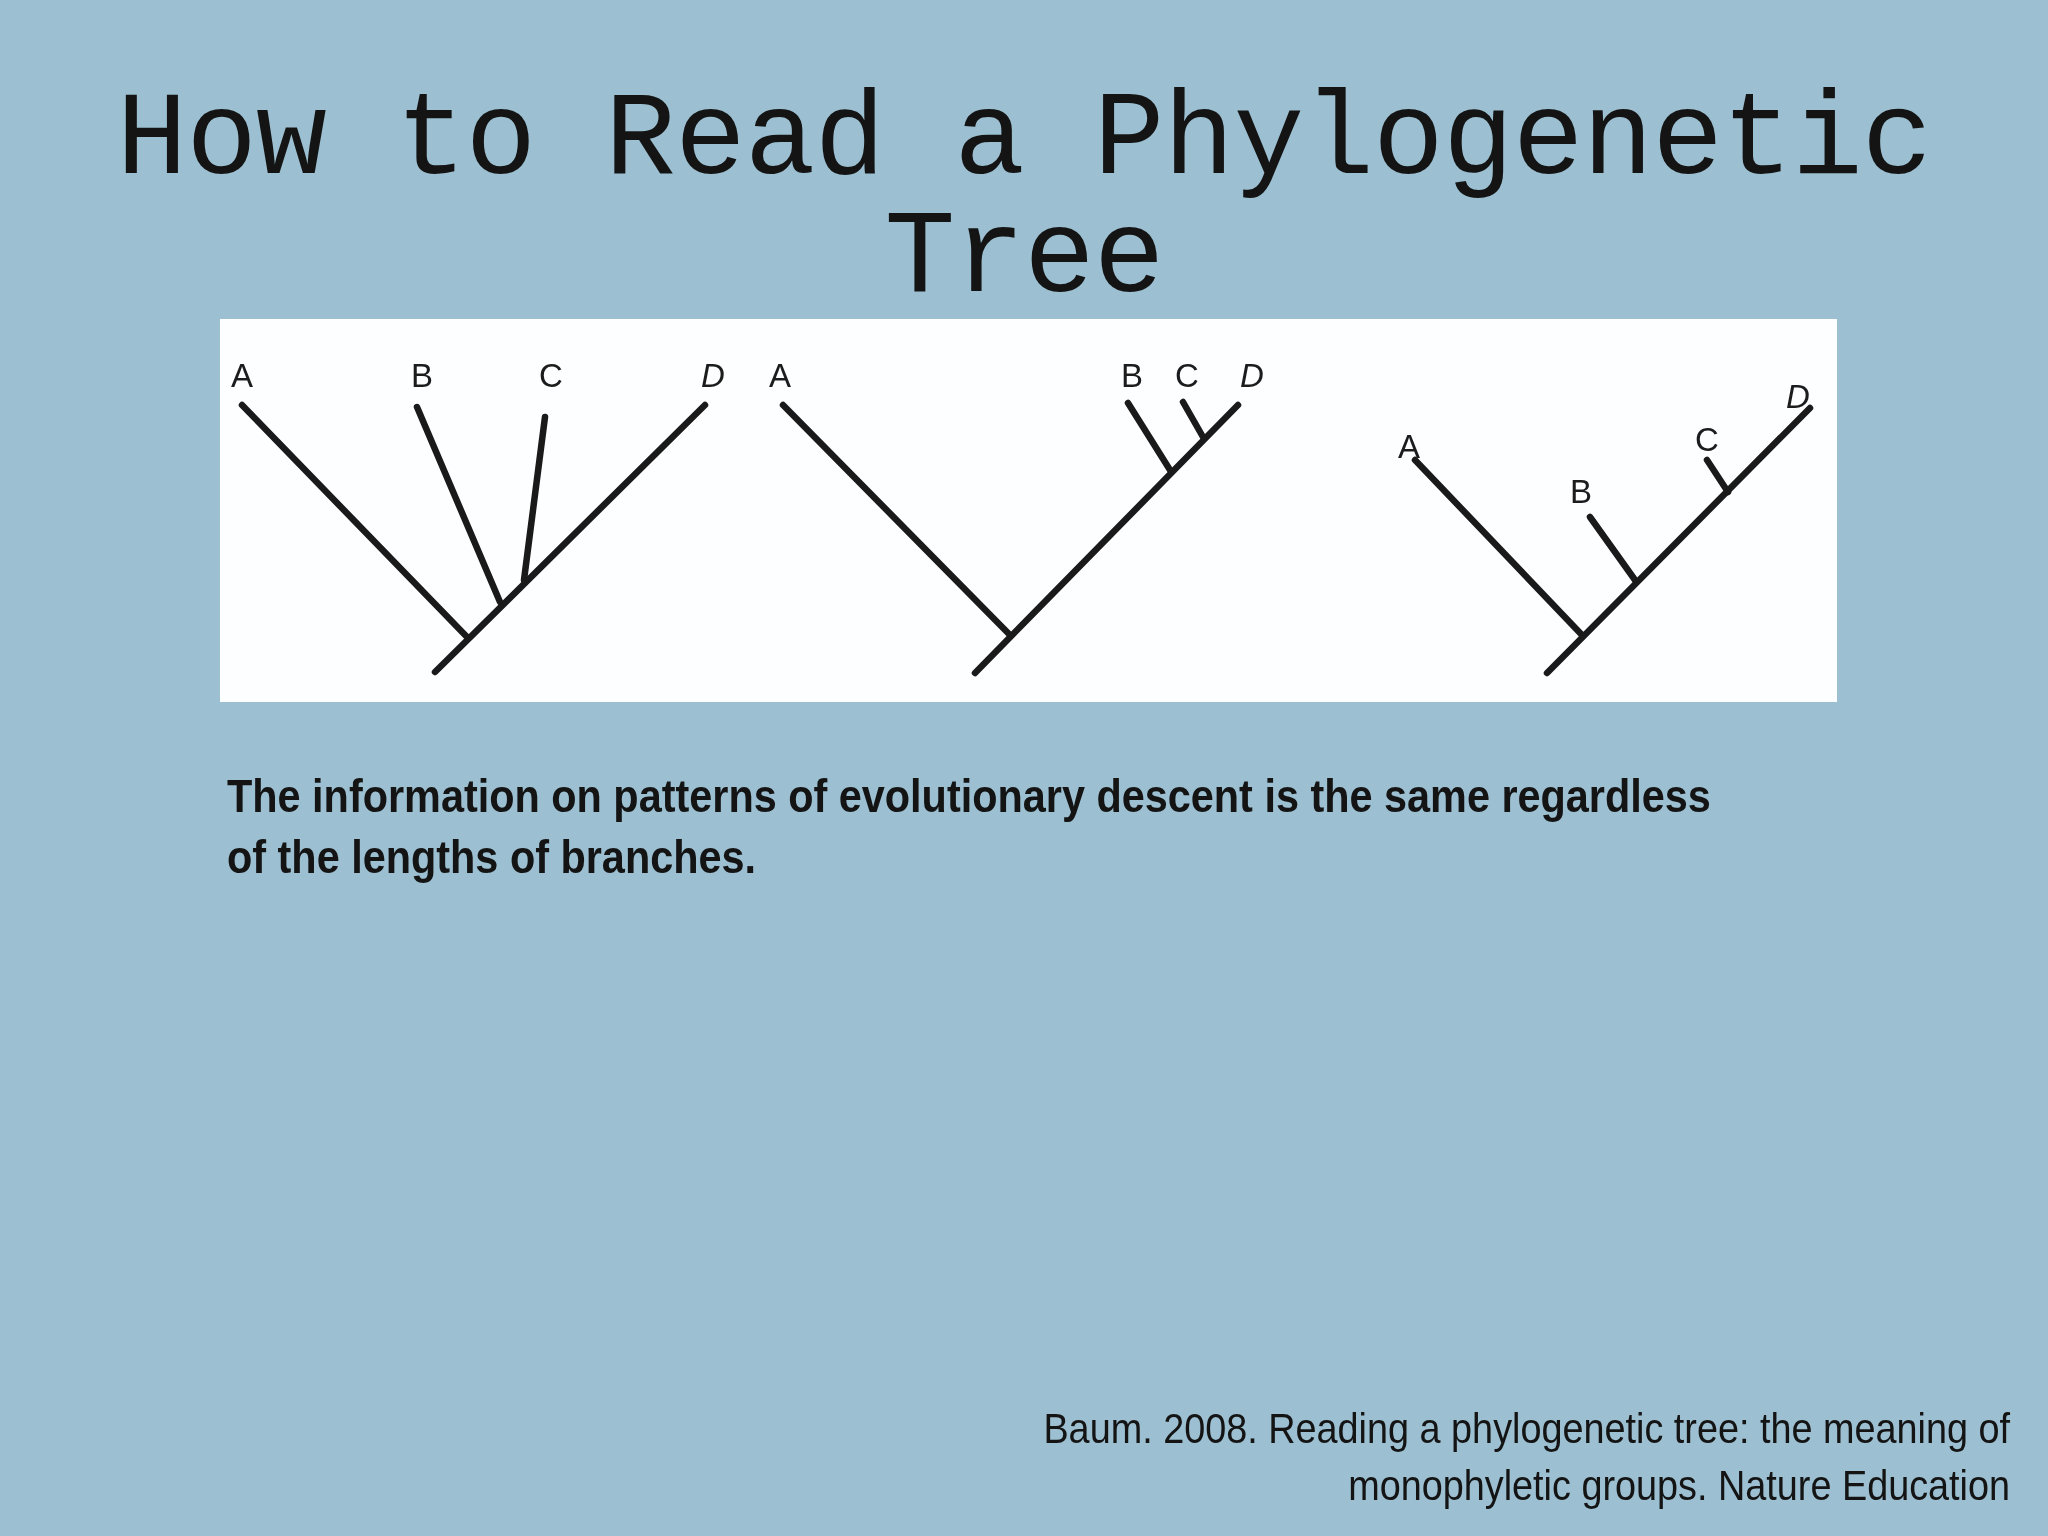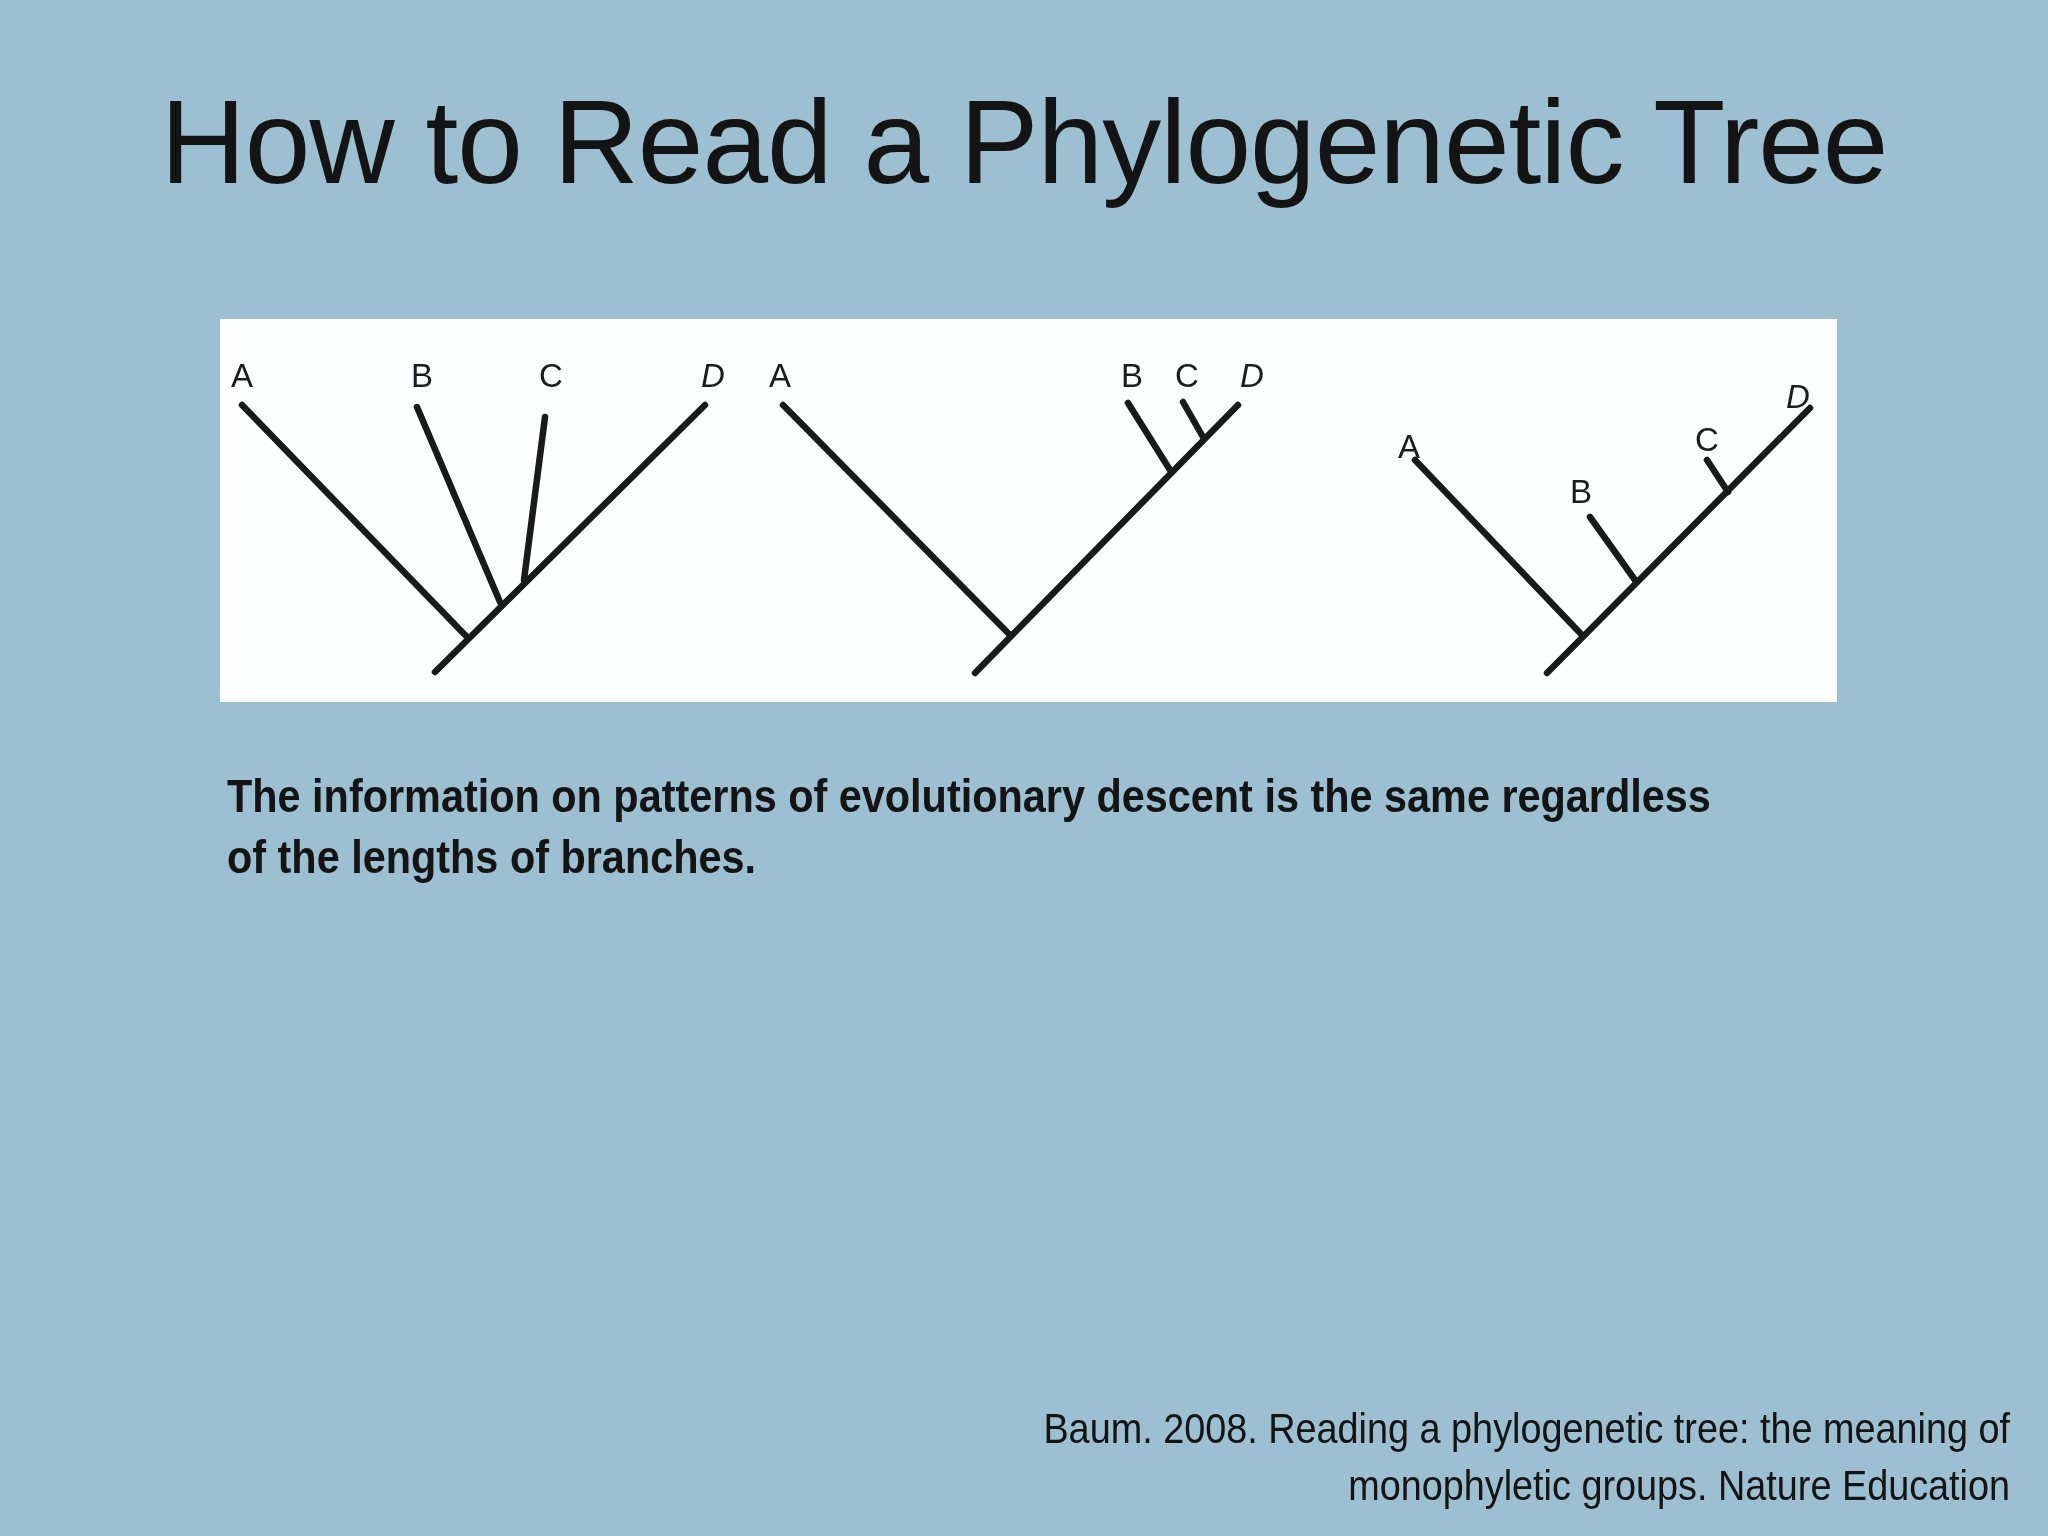--- a/index.html
+++ b/index.html
@@ -5,21 +5,21 @@
   html,body{margin:0;padding:0;background:#777;}
   .slide{
     position:relative;width:2048px;height:1536px;overflow:hidden;
     background:var(--bg,#9cc0d2);
     font-family:"Liberation Sans",sans-serif;
     color:var(--text,#141414);
   }
   .title{
     position:absolute;top:83px;left:0;width:100%;margin:0;
     text-align:center;font-size:118px;font-weight:400;line-height:1;
-    letter-spacing:-1px;color:var(--text,#141414);
+    letter-spacing:-1px;color:var(--text,#141414);font-family:Liberation Mono, monospace;
   }
   .panel{
     position:absolute;left:220px;top:319px;width:1617px;height:383px;
     background:var(--panel,#fdfeff);
   }
   .panel svg{position:absolute;left:0;top:0;width:100%;height:100%;display:block;}
   .body-text{
     position:absolute;left:227px;top:766px;
     font-size:46px;font-weight:700;line-height:61px;white-space:nowrap;
     transform:scaleX(0.9);transform-origin:left top;

